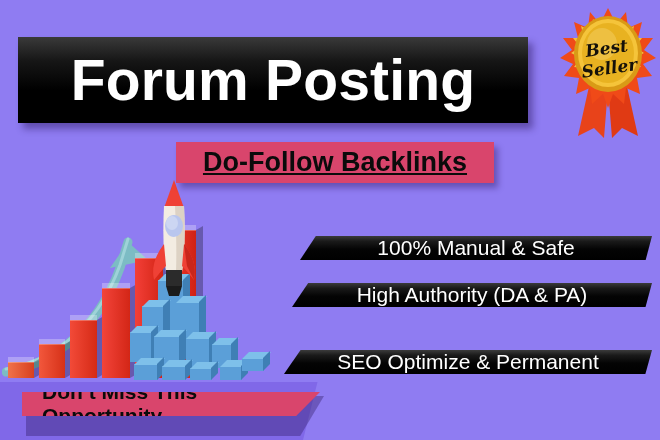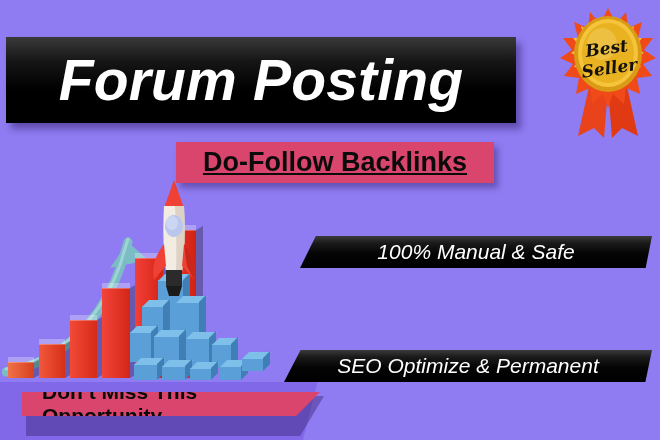--- a/index.html
+++ b/index.html
@@ -38,43 +38,42 @@
   .cubes  { position:absolute; left:128px; top:130px; width:150px; height:120px; }
   .cube { position:absolute; }
   .cube .f { position:absolute; inset:0; background:#5b9fd8; }
   .cube .t { position:absolute; left:0; top:-6px; width:100%; height:7px;
              background:#7ec0ea; transform:skewX(-45deg); transform-origin:bottom left; }
   .cube .s { position:absolute; top:0; right:-6px; width:7px; height:100%;
              background:#3f7fb5; transform:skewY(-45deg); transform-origin:top left; }
 
   
   .title-banner {
-    position:absolute; left:6px; top:37px; width:510px; height:86px;
+    position:absolute; left:18px; top:37px; width:510px; height:86px;
     background:linear-gradient(#3a3a3a 0%, #161616 28%, #000 62%, #000 100%);
     box-shadow:5px 6px 7px rgba(40,20,90,.45);
-    display:flex; align-items:center; justify-content:center;font-style:italic;
+    display:flex; align-items:center; justify-content:center;
   }
   .title-banner span {
     color:#fff; font-size:57px; font-weight:bold; letter-spacing:.2px; line-height:1;
   }
 
   .sub-banner {
     position:absolute; left:176px; top:142px; width:318px; height:41px;
     background:#d9456c;
     box-shadow:4px 5px 6px rgba(40,20,90,.40);
     display:flex; align-items:center; justify-content:center;
   }
   .sub-banner span { color:#0b0b0b; font-size:27px; font-weight:bold;text-decoration:underline; }
 
   .feat {
-    position:absolute; height:32px;
+    position:absolute; height:24px;
     background:linear-gradient(#3b3b3b 0%, #1a1a1a 22%, #040404 55%, #000 100%);
     display:flex; align-items:center; justify-content:center;
     box-shadow:4px 4px 6px rgba(40,20,90,.38);
-    font-style:italic;
   }
   .feat span { color:#fff; font-size:21px; line-height:1; padding-bottom:2px; }
   #feat0 { left:300px; top:236px; width:352px;
            clip-path:polygon(4.5% 0, 100% 0, 98.2% 100%, 0 100%); }
   #feat1 { left:292px; top:283px; width:360px;
            clip-path:polygon(4.5% 0, 100% 0, 98.2% 100%, 0 100%); }
   #feat2 { left:284px; top:330px; width:368px;
            clip-path:polygon(4.5% 0, 100% 0, 98.2% 100%, 0 100%);margin-top:20px; }
 
   .cta {
@@ -228,20 +227,23 @@
   <div class="title-banner">
     <span>Forum Posting</span>
   </div>
 
   <div class="sub-banner">
     <span>Do-Follow Backlinks</span>
   </div>
 
   <div class="feat" id="feat0">
     <span>100% Manual &amp; Safe</span>
+  </div>
+  <div class="feat" id="feat1">
+    <span>High Authority (DA &amp; PA)</span>
   </div>
   <div class="feat" id="feat2">
     <span>SEO Optimize &amp; Permanent</span>
   </div>
 
   <div class="cta-shadow"></div>
   <div class="cta">
     <span>Don’t Miss This Opportunity</span>
   </div>
 

